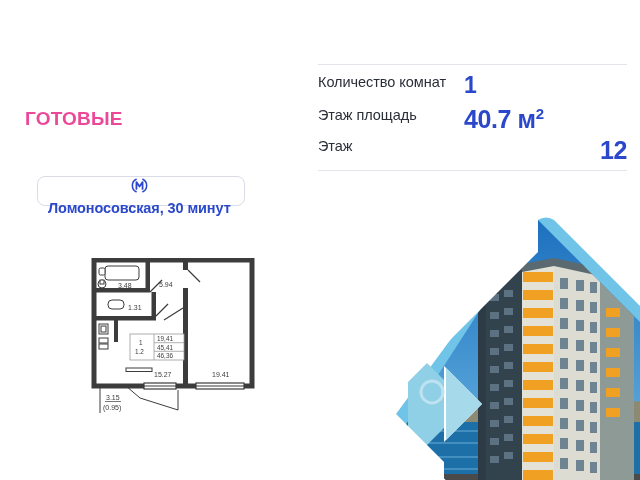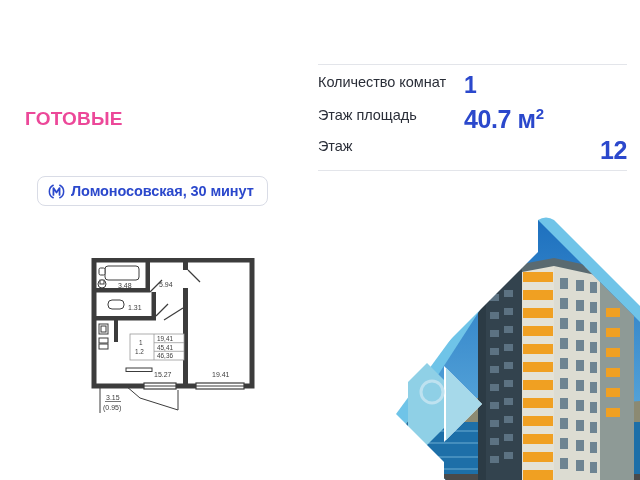--- a/index.html
+++ b/index.html
@@ -20,20 +20,21 @@
   .headline .l2{display:block;}
 
   
   .metro-badge{
     position:absolute;left:37px;top:176px;
     height:30px;box-sizing:border-box;
     display:flex;align-items:center;gap:6px;
     padding:0 13px 0 10px;
     border:1px solid #D9DCE6;border-radius:8px;
     background:#fff;
+    flex-direction:column;
   }
   .metro-ico{display:block;width:17px;height:17px;flex:0 0 17px;}
   .metro-text{
     color:#2B48CC;font-size:14.5px;font-weight:bold;white-space:nowrap;
     letter-spacing:-.1px;
   }
 
   
   .spec{
     position:absolute;left:318px;top:64px;width:309px;

